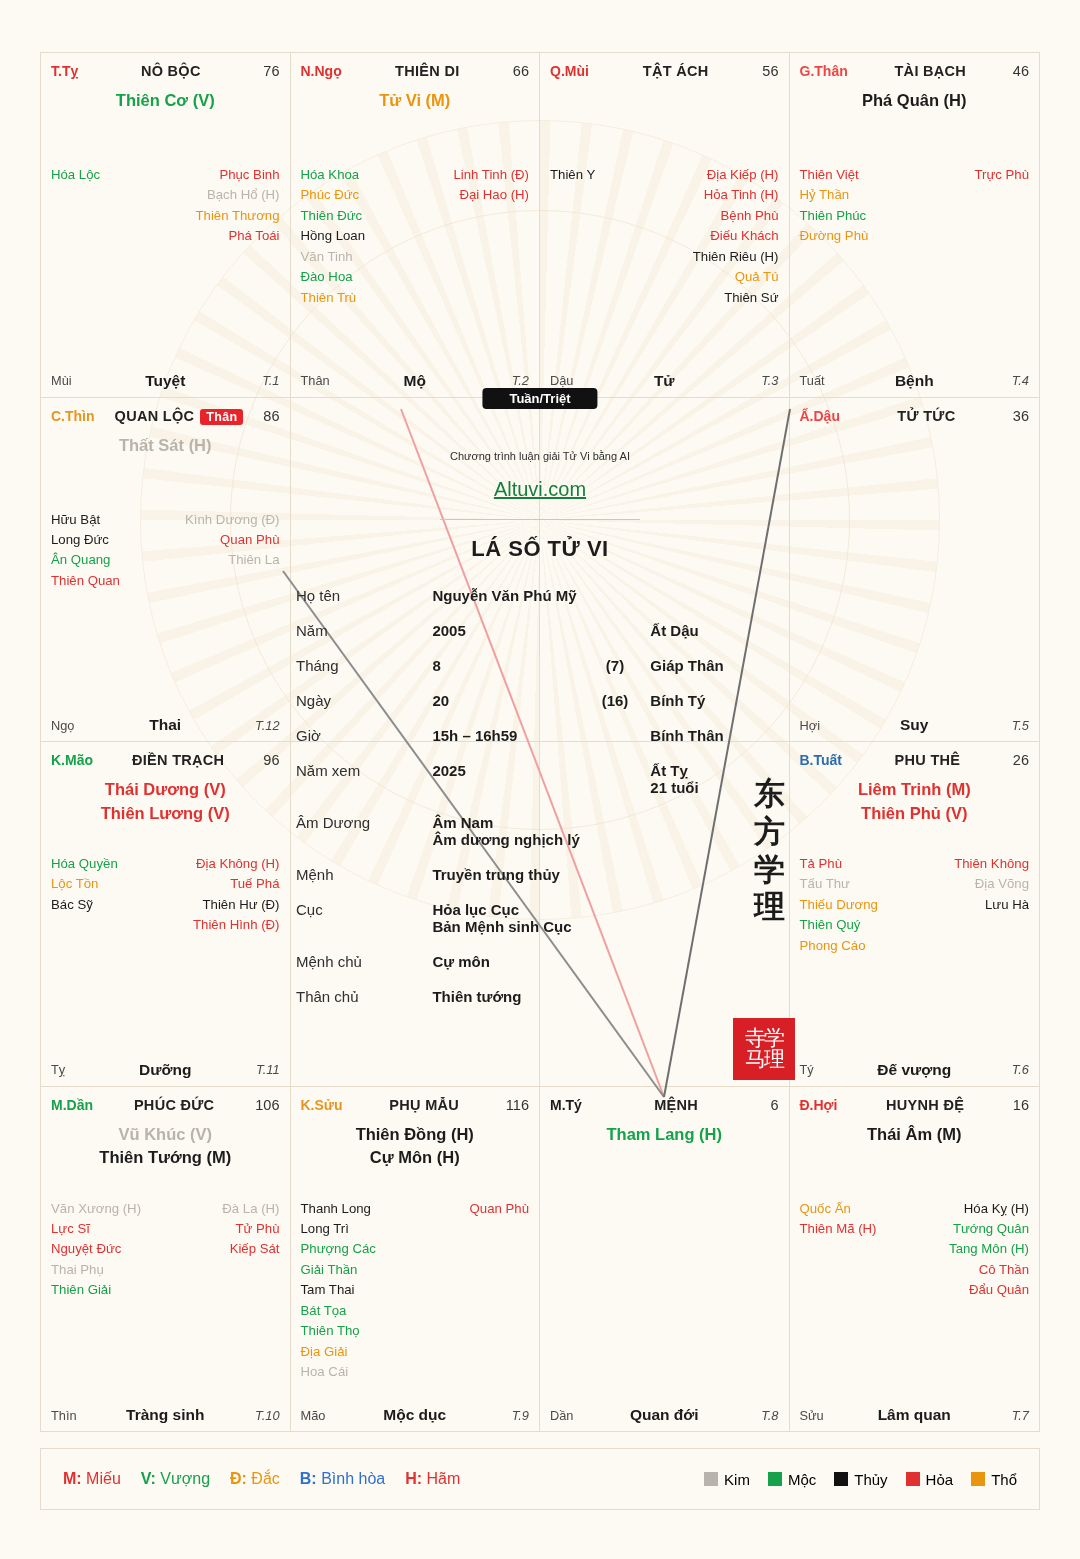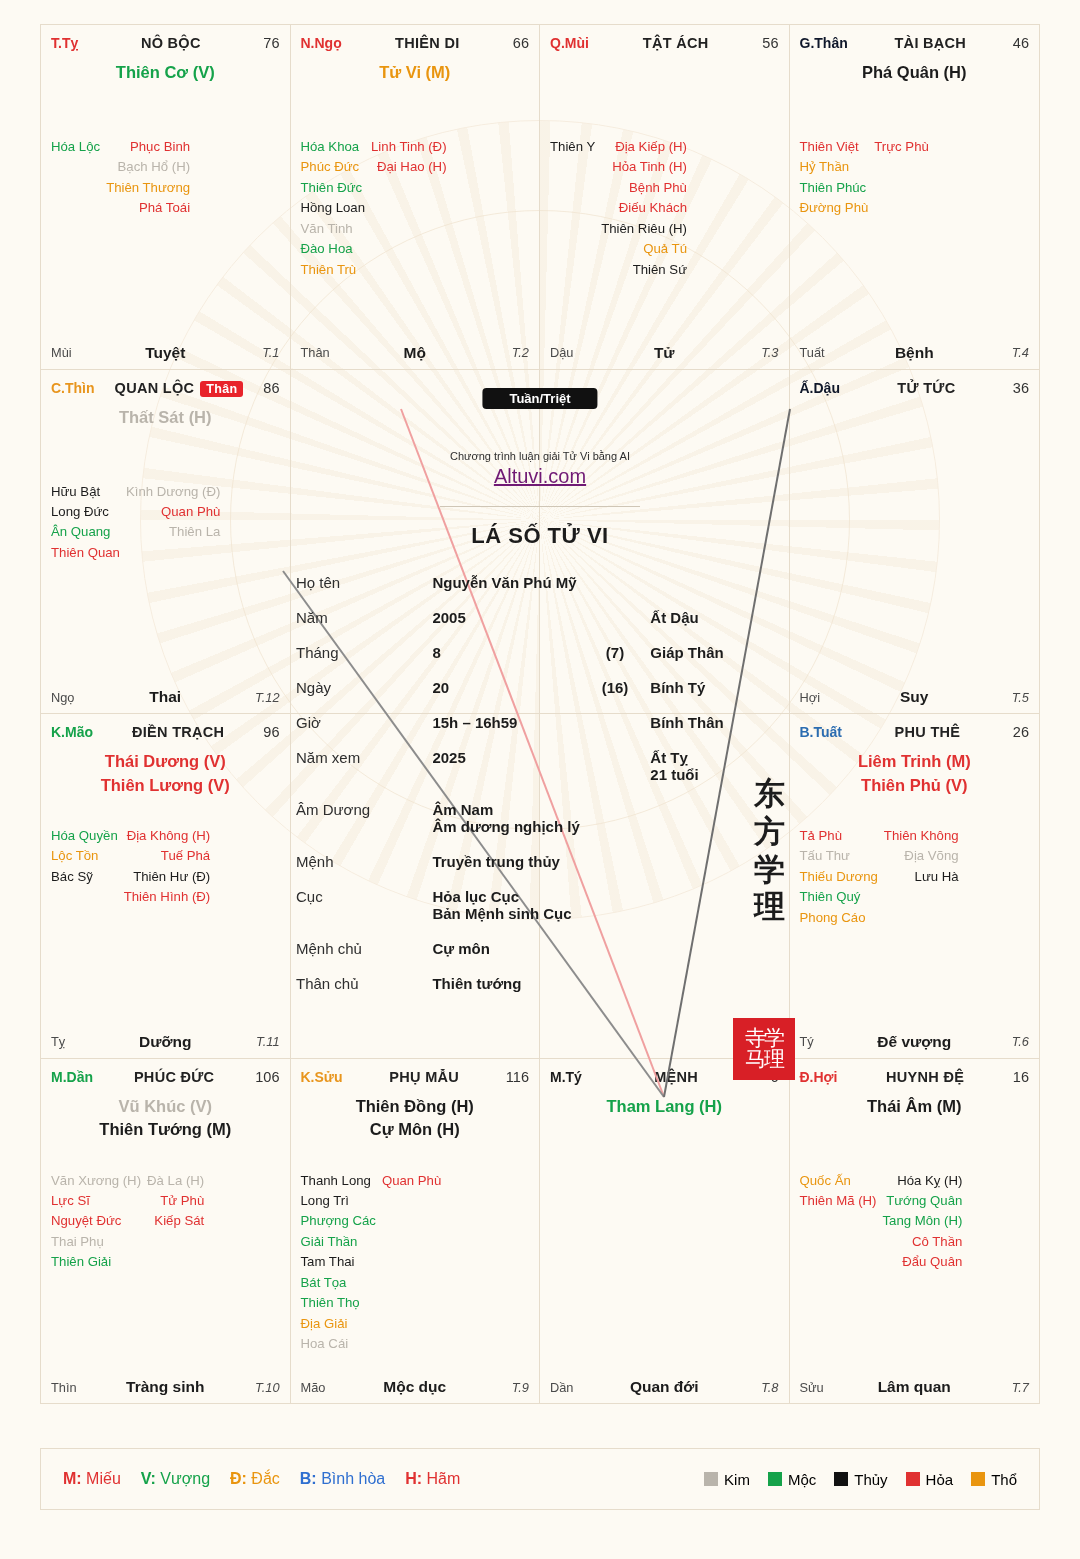--- a/index.html
+++ b/index.html
@@ -32,21 +32,21 @@
     left: 230px; top: 210px;
     width: 620px; height: 620px;
     border-radius: 50%;
     border: 1px solid #f0e2cf;
     pointer-events: none;
     opacity:.7;
   }
 
   #grid {
     position: absolute;
-    left: 40px; top: 24px;
+    left: 40px; top: 52px;
     width: 1000px; height: 1380px;
     display: grid;
     grid-template-columns: repeat(4, 1fr);
     grid-template-rows: repeat(4, 1fr);
     border: 1px solid #e6dccb;
     background: transparent;
   }
   .cell {
     position: relative;
     border-right: 1px solid #e6dccb;
@@ -58,21 +58,21 @@
   .cell.r4 { border-bottom: none; }
 
   .cell-top {
     display: flex;
     align-items: center;
     justify-content: space-between;
     font-size: 14.5px;
     font-weight: bold;
   }
   .cung-dl { color: #1a9a4a; font-size: 14px; }
-  .cung-dl.gray { color: #0f172a; }
+  .cung-dl.gray { color: #ef4444; }
   .cung-dl.orange { color: #e8951d; }
   .cung-dl.red { color: #e03131; }
   .cung-dl.blue { color: #2b6cb0; }
   .cung-name { color: #222; font-size: 14.5px; letter-spacing: .3px; }
   .cung-num { color: #333; font-size: 14.5px; font-weight: normal; }
   .than-badge {
     background: #e8232a; color: #fff;
     font-size: 12.5px; font-weight: bold;
     padding: 1px 6px; border-radius: 3px;
     margin-left: 6px;
@@ -91,21 +91,21 @@
   .orange { color: #e9950f; }
   .red { color: #e03131; }
   .black { color: #1c1c1c; }
   .gray { color: #b9b4ab; }
 
   .stars-cols {
     position: absolute;
     left: 10px; right: 10px;
     top: 112px;
     display: flex;
-    justify-content: flex-start;
+    justify-content: space-between;
     gap: 6px;
   }
   .stars-col { font-size: 13.2px; line-height: 1.55; }
   .stars-col.left { text-align: left; }
   .stars-col.right { text-align: right; }
 
   .cell-bottom {
     position: absolute;
     left: 10px; right: 10px; bottom: 7px;
     display: flex;
@@ -141,23 +141,23 @@
     font-size: 13px; font-weight: bold;
     padding: 3px 27px; border-radius: 4px;
     white-space: nowrap;
   }
   #center-sub {
     margin-top: 36px;
     font-size: 11px;
     color: #2e2e2e;
   }
   #center-link {
-    margin-top: 3px;
+    margin-top: 16px;
     font-size: 20px;
-    color: #701a75;
+    color: #15803d;
     text-decoration: underline;
     display: inline-block;
   }
   #center-divider {
     width: 200px; height: 1px;
     background: #cfc6b6;
     margin: 18px auto 16px auto;
   }
   #center-title {
     font-size: 22px; font-weight: bold; color: #1c1c1c;

